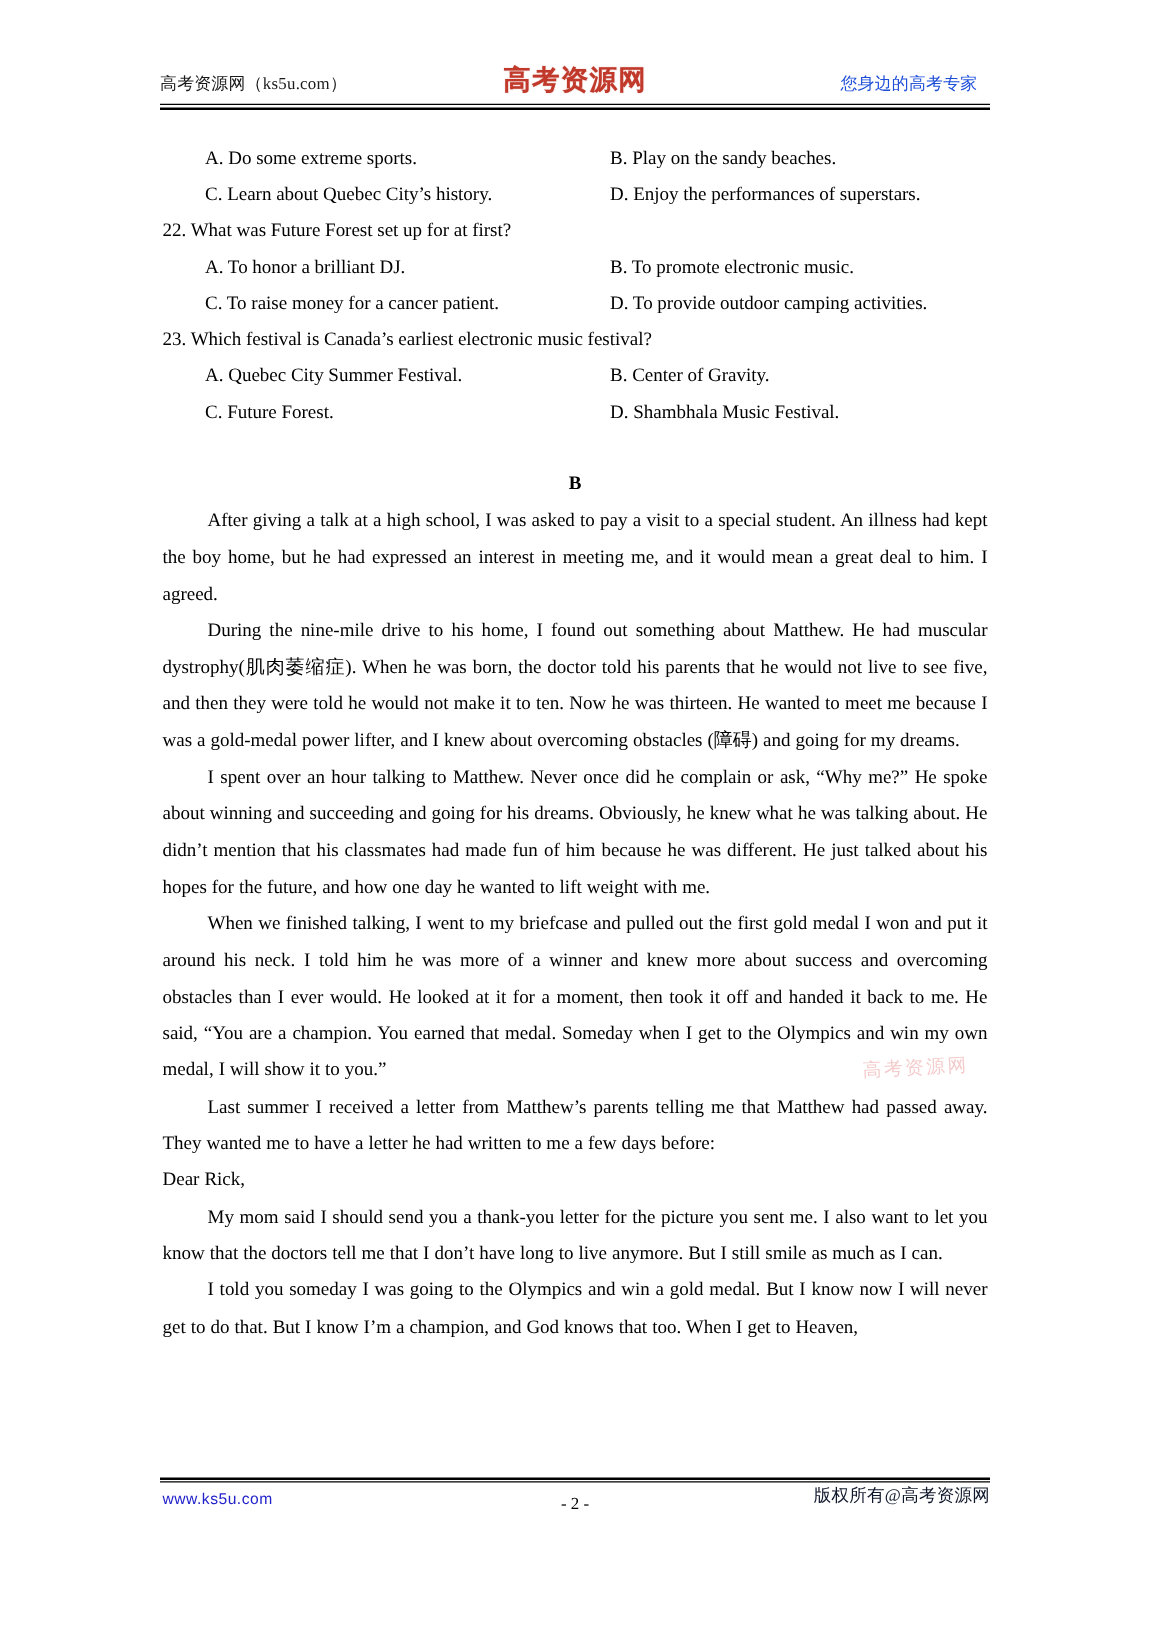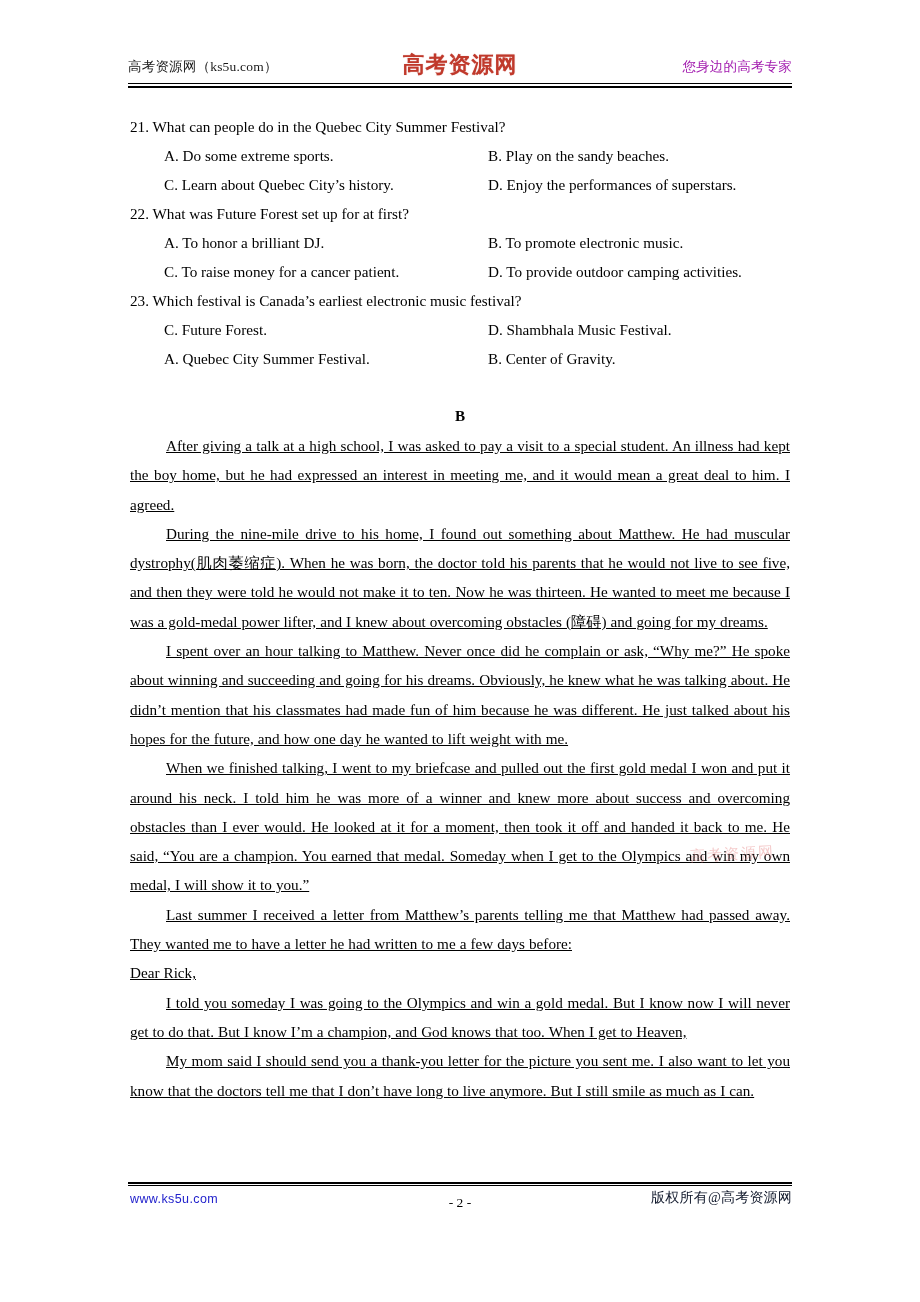--- a/index.html
+++ b/index.html
@@ -56,25 +56,25 @@
     line-height: 28px;
     font-weight: 700;
     color: #c0392b;
     font-family: "DejaVu Serif", "Liberation Serif", serif;
     letter-spacing: 1px;
     white-space: nowrap;
     text-shadow: 0 0 1px rgba(180,40,30,0.45);
   }
   .hdr-right {
     position: absolute;
-    right: 0;
+    right: 10px;
     top: 6px;
     font-size: 13.5px;
     line-height: 18px;
-    color: #a21caf;
+    color: #1d4ed8;
     letter-spacing: 0.2px;
     white-space: nowrap;
   }
   .hdr-rule-thin {
     position: absolute;
     left: 0;
     top: 31px;
     width: 664px;
     height: 1px;
     background: #000000;
@@ -133,21 +133,20 @@
 
   
   .para {
     font-size: 15.2px;
     line-height: 29.3px;
     text-align: justify;
     text-align-last: left;
     text-indent: 36px;
     margin: 0;
     word-spacing: 0.2px;
-    text-decoration: underline;
   }
   .para.noindent {
     text-indent: 0;
     text-align: right;
   }
 
   
   .watermark {
     position: absolute;
     left: 690px;
@@ -229,21 +228,20 @@
       <div class="hdr-center">高考资源网</div>
       <div class="hdr-right">您身边的高考专家</div>
     </div>
     <div class="hdr-rule-thin"></div>
     <div class="hdr-rule-thick"></div>
   </div>
 
   <div class="content">
 
     <div class="q-block">
-      <div class="q-stem">21. What can people do in the Quebec City Summer Festival?</div>
       <div class="q-options">
         <span class="opt-a">A. Do some extreme sports.</span>
         <span class="opt-b">B. Play on the sandy beaches.</span>
       </div>
       <div class="q-options">
         <span class="opt-c">C. Learn about Quebec City’s history.</span>
         <span class="opt-d">D. Enjoy the performances of superstars.</span>
       </div>
     </div>
 
@@ -255,39 +253,39 @@
       </div>
       <div class="q-options">
         <span class="opt-c">C. To raise money for a cancer patient.</span>
         <span class="opt-d">D. To provide outdoor camping activities.</span>
       </div>
     </div>
 
     <div class="q-block">
       <div class="q-stem">23. Which festival is Canada’s earliest electronic music festival?</div>
       <div class="q-options">
+        <span class="opt-a">A. Quebec City Summer Festival.</span>
+        <span class="opt-b">B. Center of Gravity.</span>
+      </div>
+      <div class="q-options">
         <span class="opt-c">C. Future Forest.</span>
         <span class="opt-d">D. Shambhala Music Festival.</span>
-      </div>
-      <div class="q-options">
-        <span class="opt-a">A. Quebec City Summer Festival.</span>
-        <span class="opt-b">B. Center of Gravity.</span>
       </div>
     </div>
 
     <div class="section-letter">B</div>
 
     <p class="para">After giving a talk at a high school, I was asked to pay a visit to a special student. An illness had kept the boy home, but he had expressed an interest in meeting me, and it would mean a great deal to him. I agreed.</p>
     <p class="para">During the nine-mile drive to his home, I found out something about Matthew. He had muscular dystrophy(肌肉萎缩症). When he was born, the doctor told his parents that he would not live to see five, and then they were told he would not make it to ten. Now he was thirteen. He wanted to meet me because I was a gold-medal power lifter, and I knew about overcoming obstacles (障碍) and going for my dreams.</p>
     <p class="para">I spent over an hour talking to Matthew. Never once did he complain or ask, “Why me?” He spoke about winning and succeeding and going for his dreams. Obviously, he knew what he was talking about. He didn’t mention that his classmates had made fun of him because he was different. He just talked about his hopes for the future, and how one day he wanted to lift weight with me.</p>
     <p class="para">When we finished talking, I went to my briefcase and pulled out the first gold medal I won and put it around his neck. I told him he was more of a winner and knew more about success and overcoming obstacles than I ever would. He looked at it for a moment, then took it off and handed it back to me. He said, “You are a champion. You earned that medal. Someday when I get to the Olympics and win my own medal, I will show it to you.”</p>
     <p class="para">Last summer I received a letter from Matthew’s parents telling me that Matthew had passed away. They wanted me to have a letter he had written to me a few days before:</p>
     <p class="para noindent">Dear Rick,</p>
+    <p class="para">My mom said I should send you a thank-you letter for the picture you sent me. I also want to let you know that the doctors tell me that I don’t have long to live anymore. But I still smile as much as I can.</p>
     <p class="para">I told you someday I was going to the Olympics and win a gold medal. But I know now I will never get to do that. But I know I’m a champion, and God knows that too. When I get to Heaven,</p>
-    <p class="para">My mom said I should send you a thank-you letter for the picture you sent me. I also want to let you know that the doctors tell me that I don’t have long to live anymore. But I still smile as much as I can.</p>
 
   </div>
 
   <div class="watermark">高考资源网</div>
 
   <div class="footer">
     <div class="ftr-rule-thick"></div>
     <div class="ftr-rule-thin"></div>
     <div class="ftr-left">www.ks5u.com</div>
     <div class="ftr-center">- 2 -</div>

